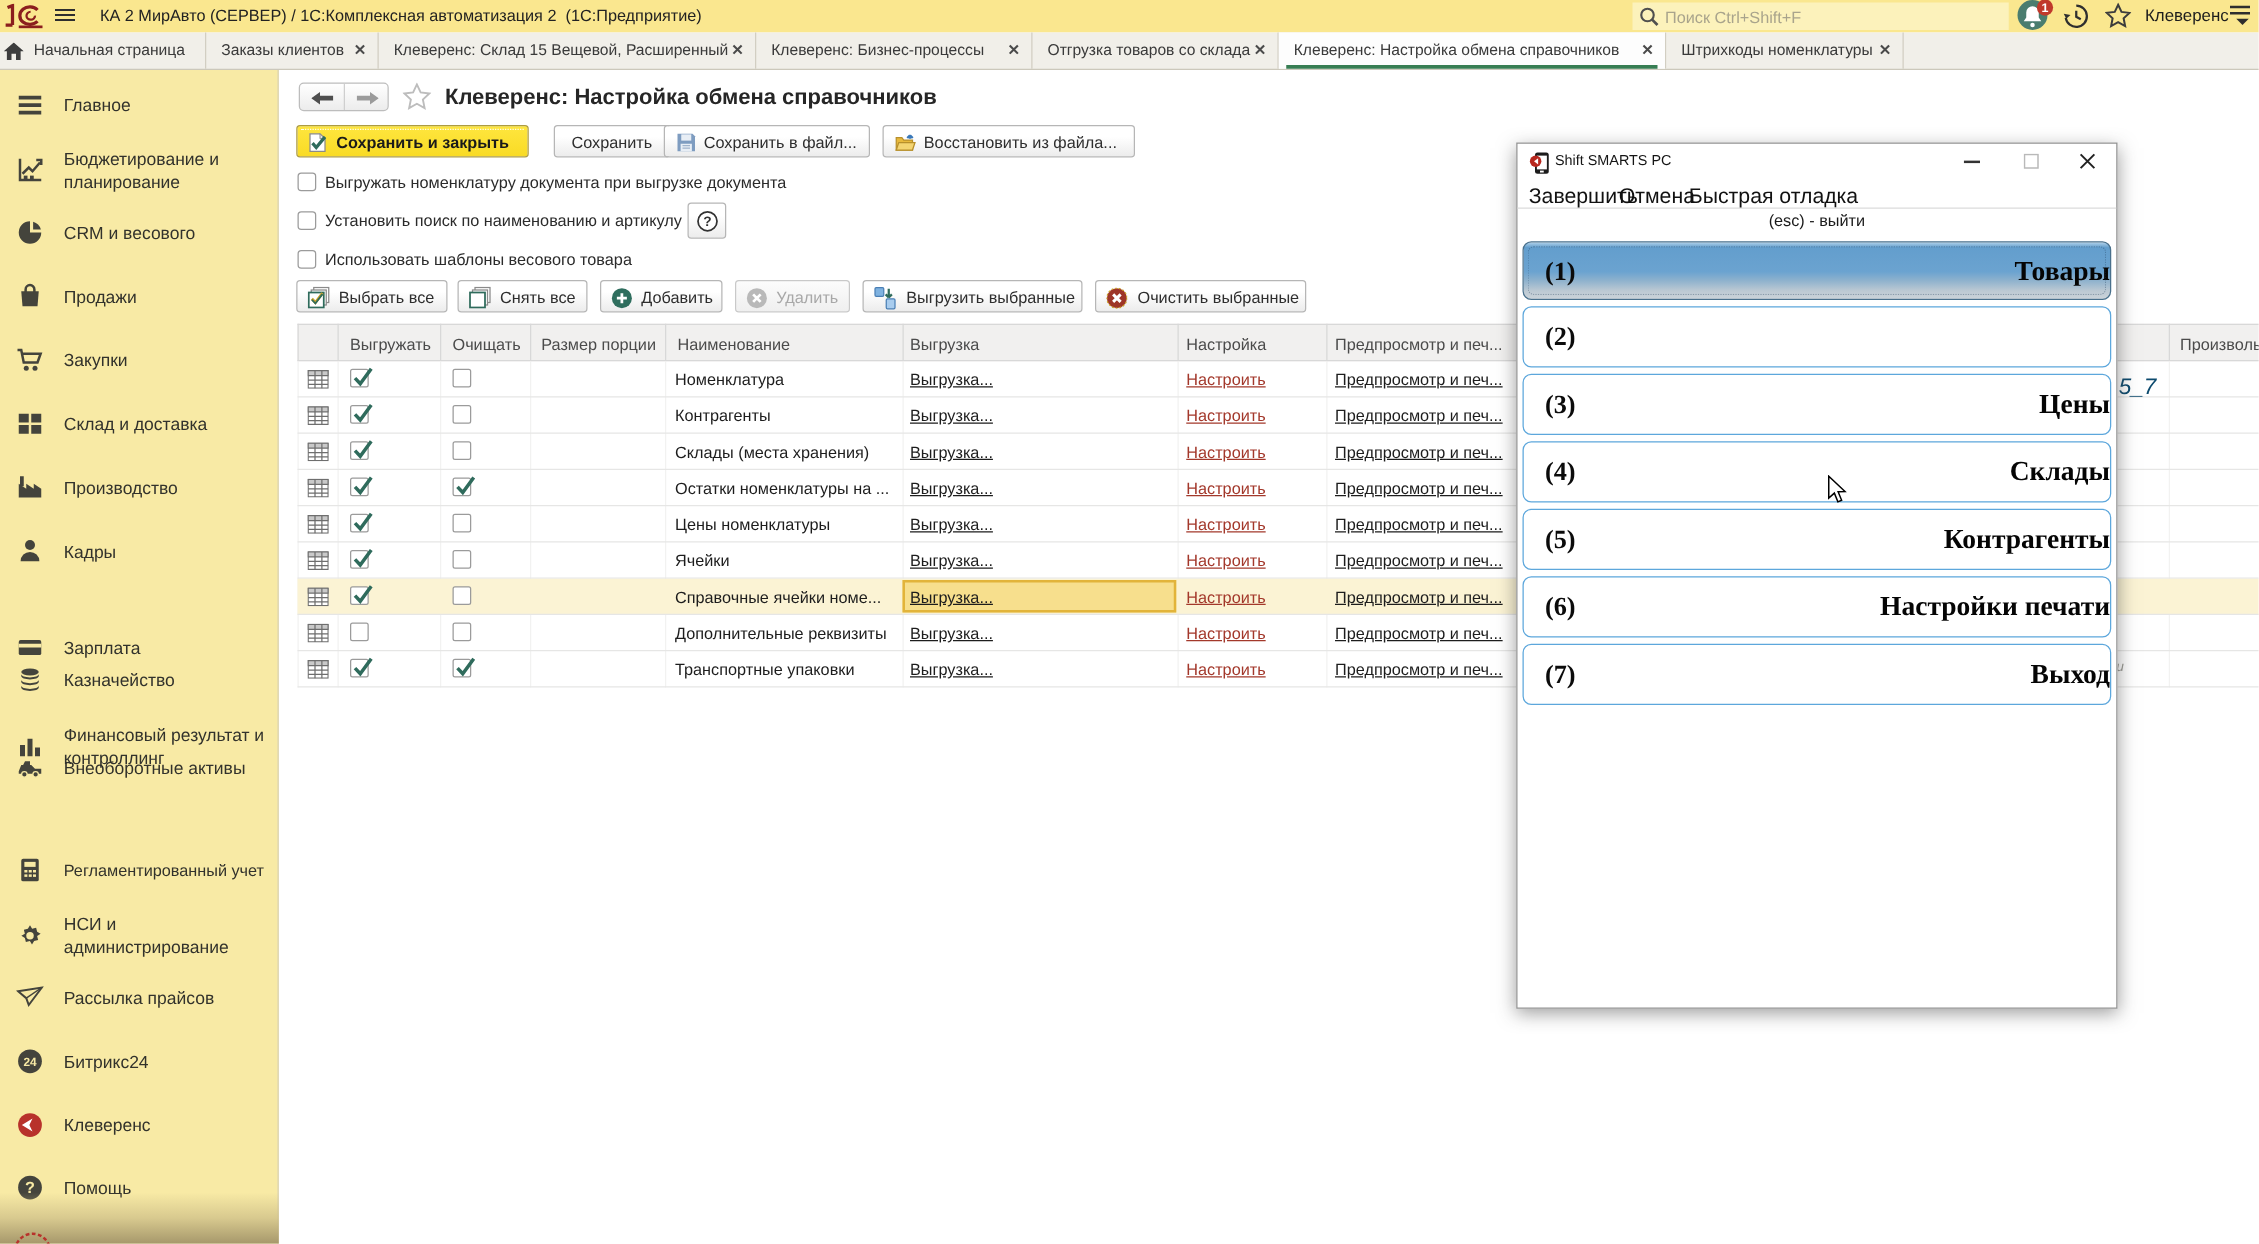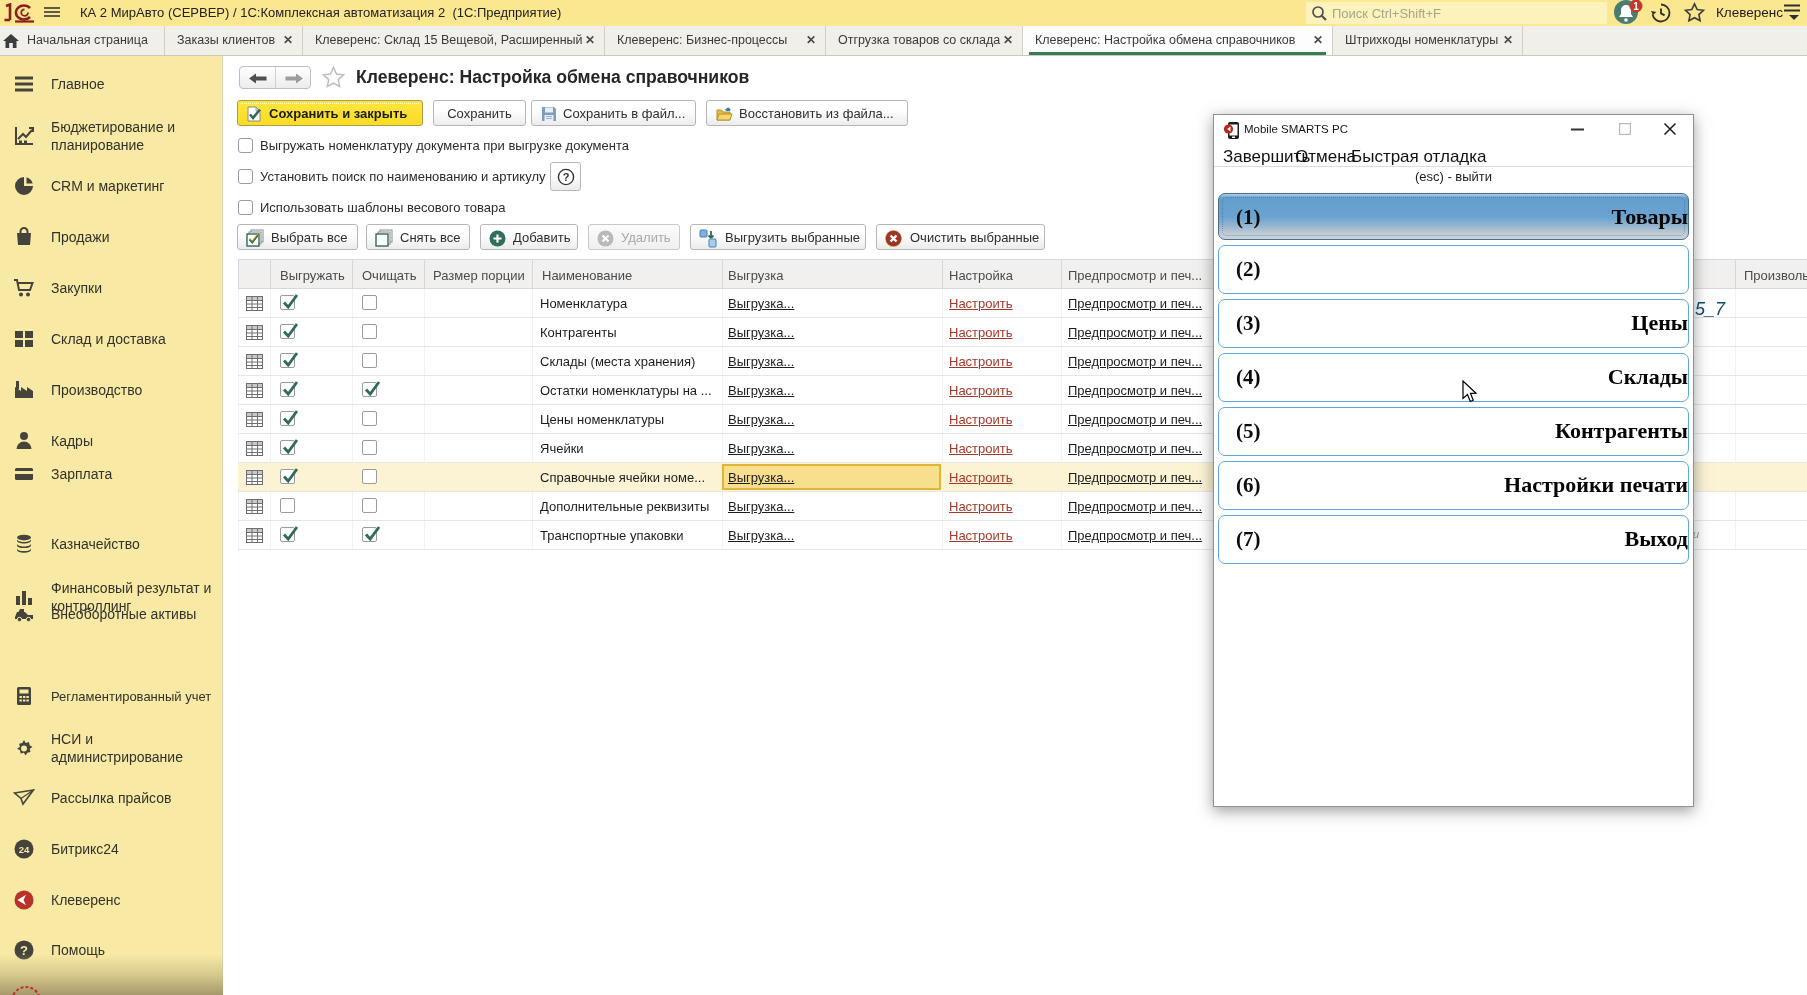--- a/index.html
+++ b/index.html
@@ -156,21 +156,21 @@
         <rect x="6" y="15.5" width="3" height="3" fill="#44443c"></rect>
         <rect x="11" y="15.5" width="3" height="3" fill="#44443c"></rect>
       </svg></div>
 <div class="tx" style="top:4px">Бюджетирование и<br>планирование</div>
 </div>
 <div class="sitem" style="top:175px;height:22px">
 <div class="ic" style="top:0px"><svg width="22" height="22" viewBox="0 0 22 22">
         <path d="M11 2 A9 9 0 1 0 20 11 L11 11 Z" fill="#44443c"></path>
         <path d="M13.5 2.3 A9 9 0 0 1 19.7 8.5 L13.5 8.5 Z" fill="#44443c"></path>
       </svg></div>
-<div class="tx" style="top:2px">CRM и маркетинг</div>
+<div class="tx" style="top:2px">CRM и весового</div>
 </div>
 <div class="sitem" style="top:226px;height:22px">
 <div class="ic" style="top:0px"><svg width="22" height="22" viewBox="0 0 22 22">
         <path d="M4 7 H18 L17 19 H5 Z" fill="#44443c"></path>
         <path d="M7.5 9 V5.5 a3.5 3.5 0 0 1 7 0 V9" stroke="#44443c" stroke-width="2" fill="none"></path>
       </svg></div>
 <div class="tx" style="top:2px">Продажи</div>
 </div>
 <div class="sitem" style="top:277px;height:22px">
 <div class="ic" style="top:0px"><svg width="22" height="22" viewBox="0 0 22 22">
@@ -196,21 +196,21 @@
       </svg></div>
 <div class="tx" style="top:2px">Производство</div>
 </div>
 <div class="sitem" style="top:430px;height:22px">
 <div class="ic" style="top:0px"><svg width="22" height="22" viewBox="0 0 22 22">
         <circle cx="11" cy="6" r="4" fill="#44443c"></circle>
         <path d="M3.5 19 a7.5 7.5 0 0 1 15 0 Z" fill="#44443c"></path>
       </svg></div>
 <div class="tx" style="top:2px">Кадры</div>
 </div>
-<div class="sitem" style="top:463px;height:22px">
+<div class="sitem" style="top:507px;height:22px">
 <div class="ic" style="top:0px"><svg width="22" height="22" viewBox="0 0 22 22">
         <rect x="2" y="5" width="18" height="12" rx="1.5" fill="#44443c"></rect>
         <rect x="2" y="8" width="18" height="3" fill="#F8EAA5"></rect>
       </svg></div>
 <div class="tx" style="top:2px">Зарплата</div>
 </div>
 <div class="sitem" style="top:533px;height:22px">
 <div class="ic" style="top:0px"><svg width="22" height="22" viewBox="0 0 22 22">
         <g fill="#44443c">
           <ellipse cx="11" cy="4.6" rx="7" ry="2.8"></ellipse>
@@ -307,21 +307,21 @@
   </svg>
 <div id="heading" class="abs">Клеверенс: Настройка обмена справочников</div>
 <div class="btn yellow abs" style="left:237px;top:100px;width:186px">
     <svg class="abs" style="left:9px;top:5px" width="15" height="16" viewBox="0 0 15 16">
       <path d="M1 1 H9 L13 5 V15 H1 Z" fill="#fff" stroke="#8a8a8a"></path>
       <path d="M9 1 L13 5 H9 Z" fill="#e3e3e3" stroke="#8a8a8a" stroke-width="0.8"></path>
       <path d="M3 8.5 l3 3.5 L13 3.5" stroke="#2F6B5C" stroke-width="2.6" fill="none"></path>
     </svg>
     <div class="bt" style="left:31px">Сохранить и закрыть</div>
   </div>
-<div class="btn abs" style="left:433px;top:100px;width:93px">
+<div class="btn abs" style="left:443px;top:100px;width:93px">
     <div class="bt" style="left:0;right:0;text-align:center">Сохранить</div>
   </div>
 <div class="btn abs" style="left:531px;top:100px;width:165px">
     <svg class="abs" style="left:9px;top:5px" width="16" height="16" viewBox="0 0 16 16">
       <path d="M1 1 H13 L15 3 V15 H1 Z" fill="#7E9CC0"></path>
       <rect x="4" y="1.5" width="8" height="5" fill="#E8EEF5"></rect>
       <rect x="3.5" y="9" width="9" height="6" fill="#E8EEF5"></rect>
       <path d="M5 10.5 h6 M5 12.5 h6" stroke="#9fb3cc" stroke-width="1"></path>
     </svg>
     <div class="bt" style="left:31px">Сохранить в файл...</div>
@@ -585,21 +585,21 @@
 <div class="abs" style="left:1695px;top:299px;font-size:18px;color:#0c4a6e;font-style:italic">5_7</div>
 <div class="abs" style="left:1693px;top:528px;font-size:11px;color:#9a9a94;font-style:italic">и</div>
 <div id="dlg" class="abs">
 <svg class="abs" style="left:9px;top:6px" width="20" height="20" viewBox="0 0 20 20">
       <rect x="5" y="1" width="11" height="17" rx="2" fill="#1c1c1c"></rect>
       <rect x="6.5" y="3.5" width="8" height="11" fill="#fff"></rect>
       <rect x="9" y="15.5" width="3" height="1.5" fill="#fff"></rect>
       <circle cx="5.5" cy="8" r="4.6" fill="#B8271E"></circle>
       <path d="M7.5 5.5 L4.2 8 L7.5 10.5 Z" fill="#fff"></path>
     </svg>
-<div class="mtitle">Mobile SMARTS PC</div>
+<div class="mtitle">Shift SMARTS PC</div>
 <svg class="abs" style="left:357px;top:13px" width="14" height="3">
       <rect width="13" height="2" y="0.5" fill="#333"></rect>
     </svg>
 <svg class="abs" style="left:405px;top:8px" width="12" height="12">
       <rect x="0.5" y="0.5" width="11" height="11" fill="none" stroke="#B9B9B9" stroke-width="1.4"></rect>
     </svg>
 <svg class="abs" style="left:449px;top:7px" width="14" height="14">
       <path d="M1.5 1.5 L12.5 12.5 M12.5 1.5 L1.5 12.5" stroke="#222" stroke-width="1.6"></path>
     </svg>
 <div id="dlgmenu">

